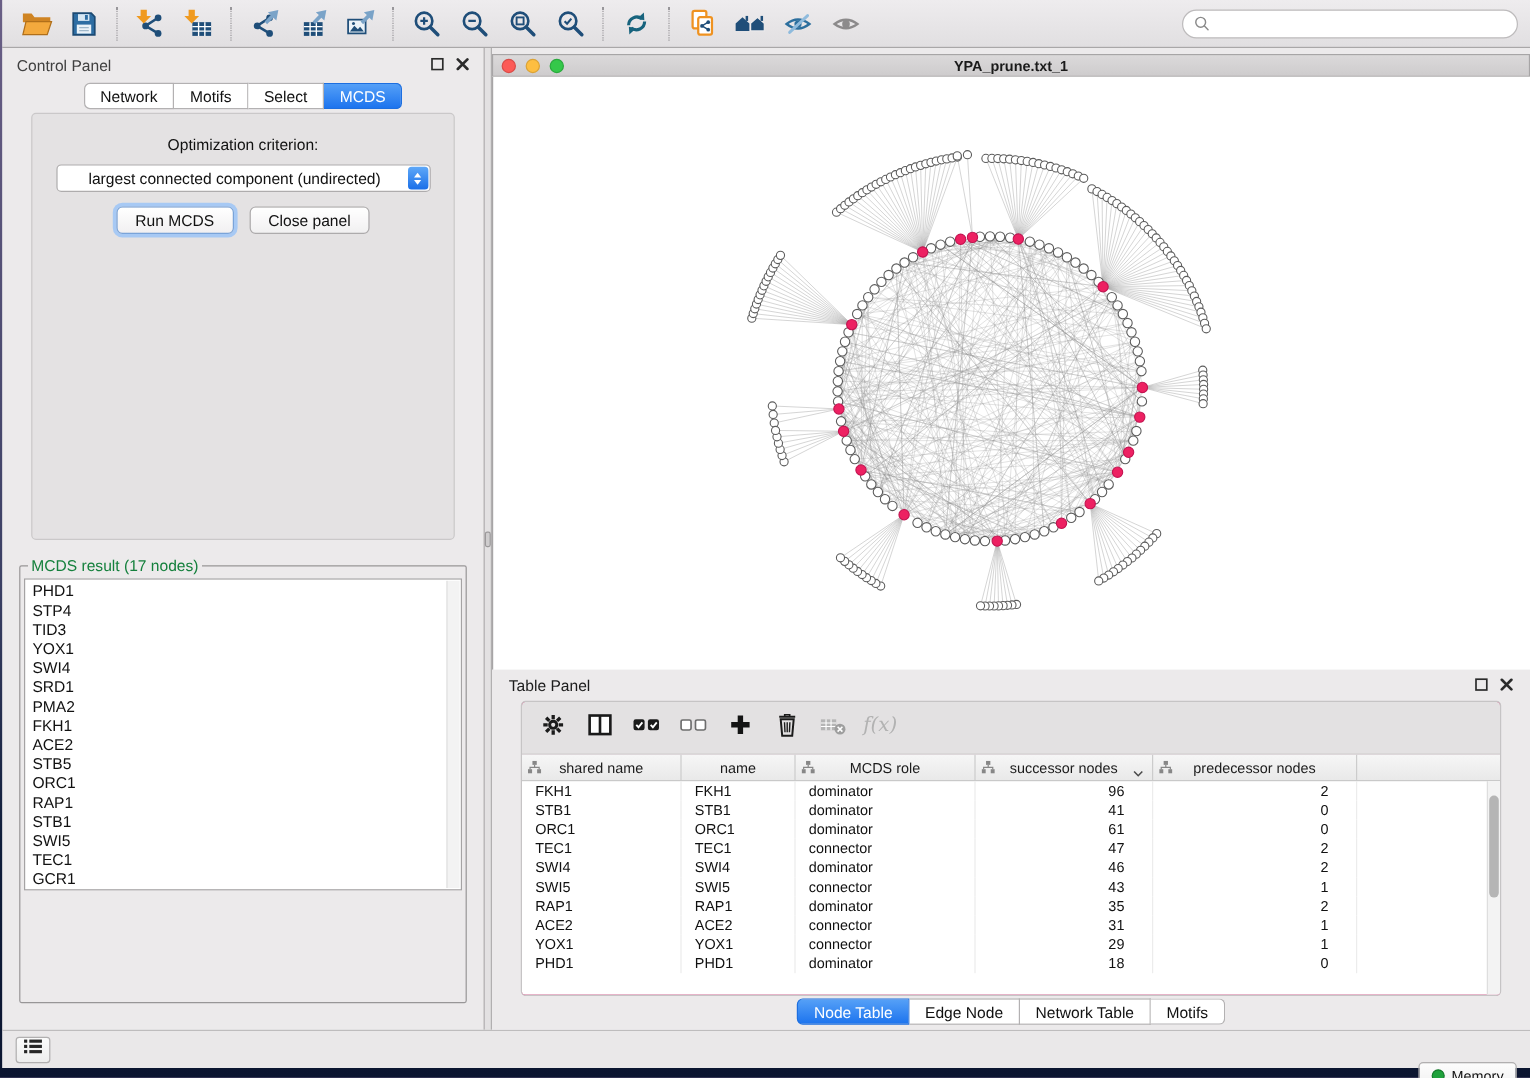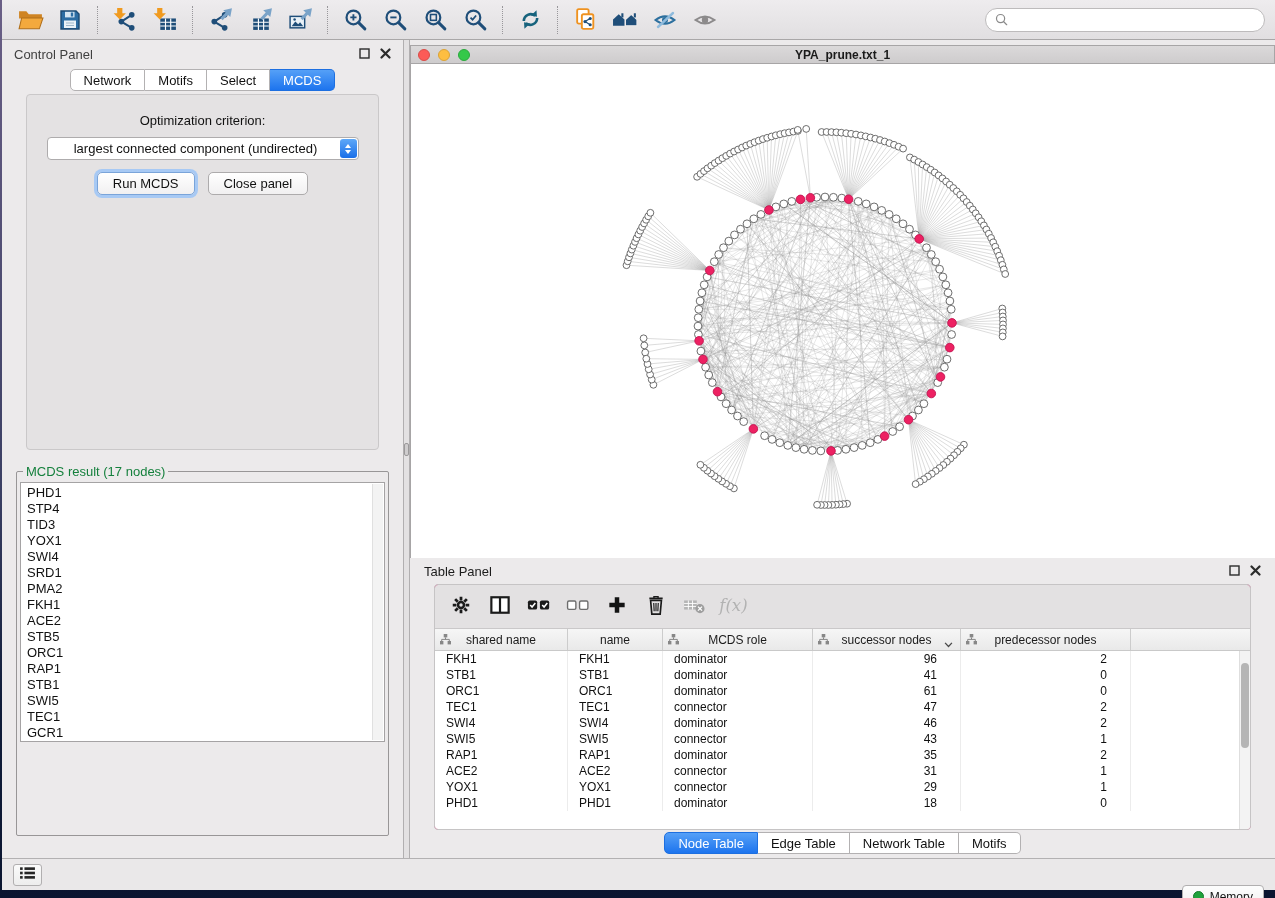--- a/index.html
+++ b/index.html
@@ -812,21 +812,21 @@
                 </div>
               </div>
             <div class="tbl-track">
               <div class="tbl-thumb"></div>
             </div>
           </div>
         </div>
         <div class="tp-tabs">
             <span class="seg">
               <div class="seg-tab active">Node Table</div>
-              <div class="seg-tab">Edge Table</div>
+              <div class="seg-tab">Edge Node</div>
               <div class="seg-tab">Network Table</div>
               <div class="seg-tab">Motifs</div>
             </span>
           </div>
       </div>
     </div>
   </div>
 
   <div class="status-bar">
     <div class="list-btn">

